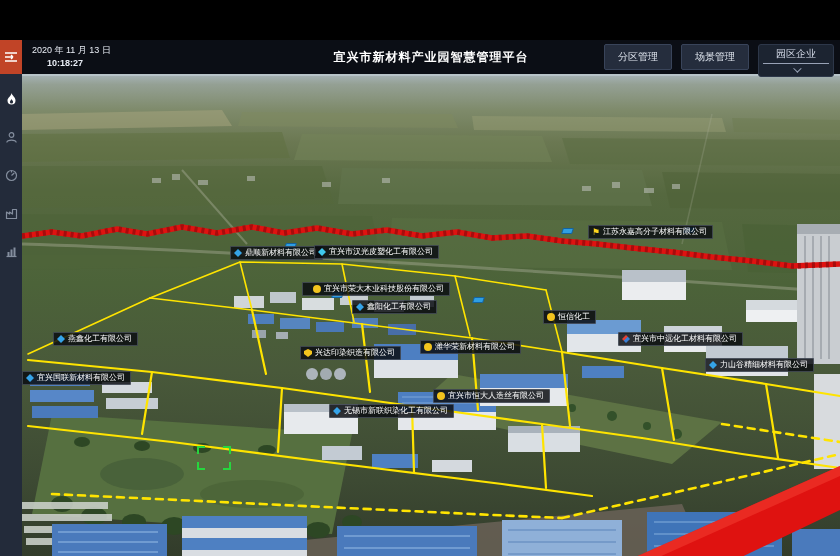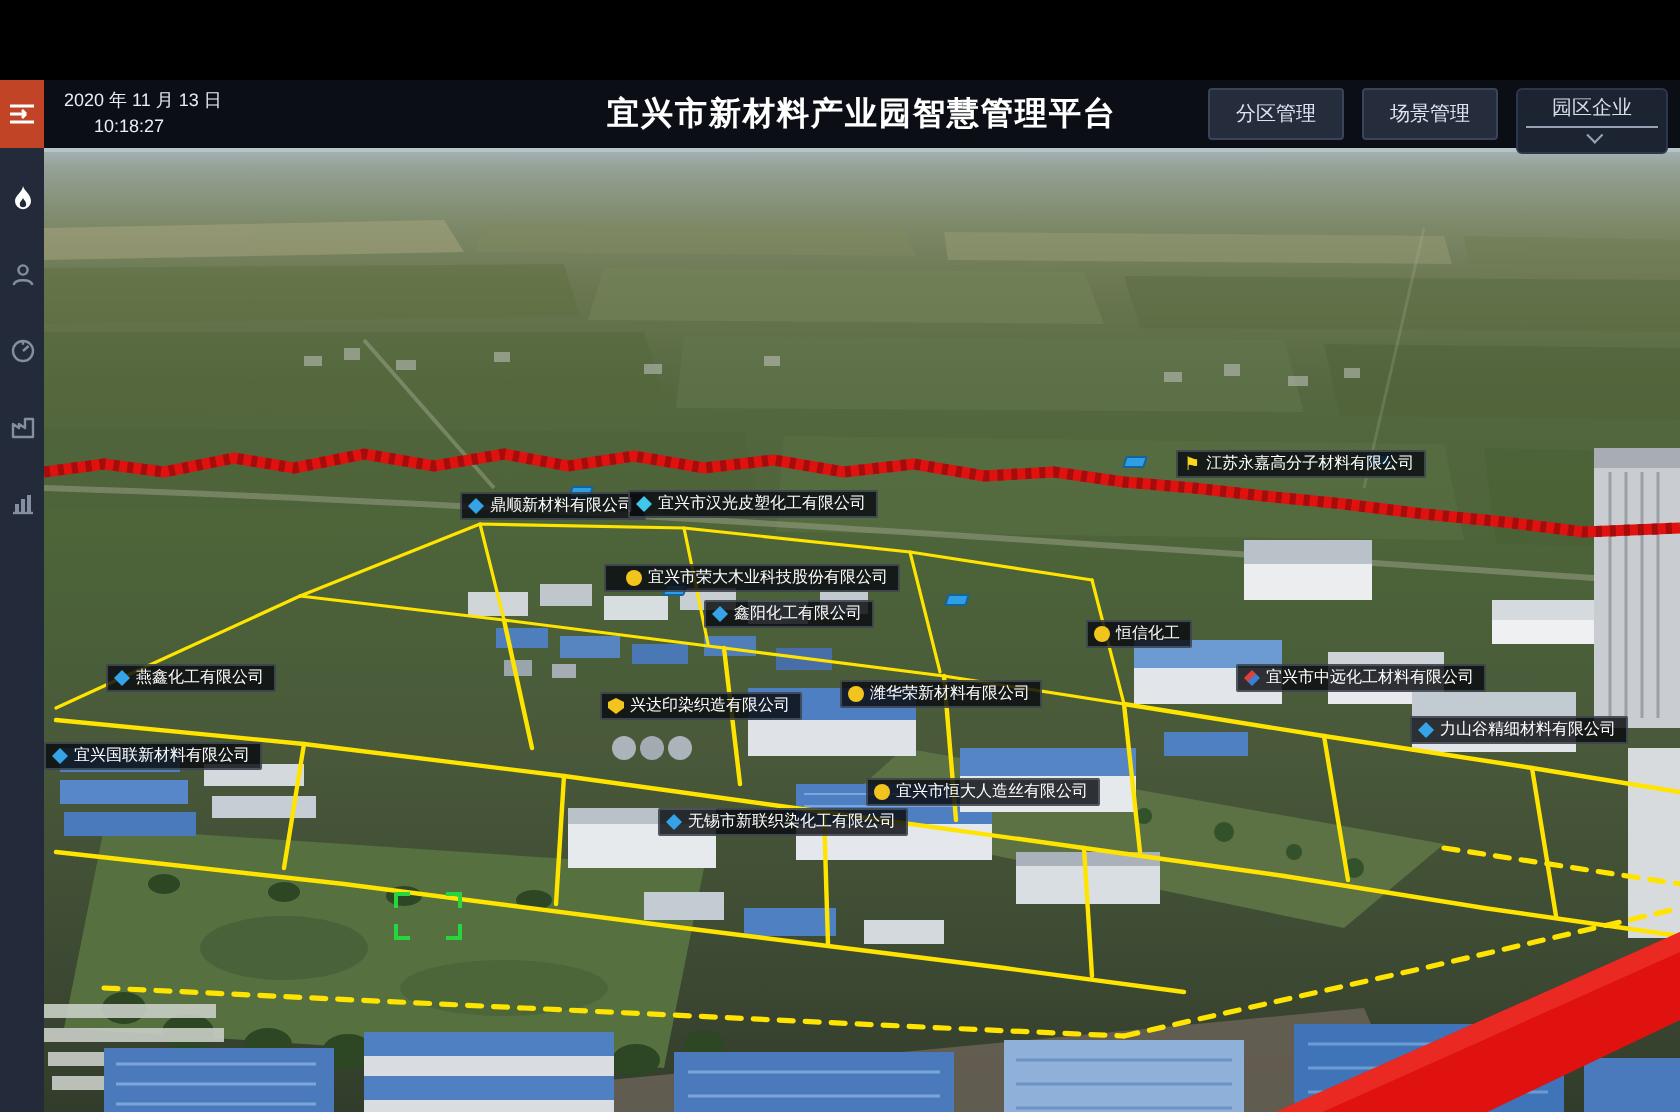--- a/index.html
+++ b/index.html
@@ -15,22 +15,22 @@
   .tool { width:22px; height:26px; margin-top:12px; display:flex;
     align-items:center; justify-content:center; cursor:pointer; }
   .tool svg { display:block; }
 
   
   .main { flex:1; display:flex; flex-direction:column; min-width:0; }
   .header { height:34px; flex:0 0 34px; background:#0b0e15; position:relative;
     display:flex; align-items:center; color:#fff; z-index:15; }
   .datetime { position:absolute; left:10px; top:4px; font-size:9px;
     line-height:1.45; color:#e8ecf4; }
-  .datetime .time { margin-left:15px; }
-  .title { flex:1; text-align:center; font-size:16px; font-weight:bold;
+  .datetime .time { margin-left:15px;font-weight:bold; }
+  .title { flex:1; text-align:center; font-size:12px; font-weight:bold;
     letter-spacing:1px; }
   .header-right { position:absolute; right:6px; top:4px; display:flex;
     gap:9px; align-items:flex-start; }
   .hbtn { background:#252d3d; border:1px solid #39445a; color:#dfe5ee;
     font-size:10px; padding:5px 13px; border-radius:2px; cursor:pointer;
     white-space:nowrap; }
   .dropdown { background:#1c2431; border:1px solid #2d3749; border-radius:3px;
     width:76px; font-size:10px; color:#d6dcea; text-align:center;
     padding:2px 4px 1px; cursor:pointer; }
   .dd-label { display:block; padding-bottom:2px; border-bottom:1px solid #98a2b6; }

